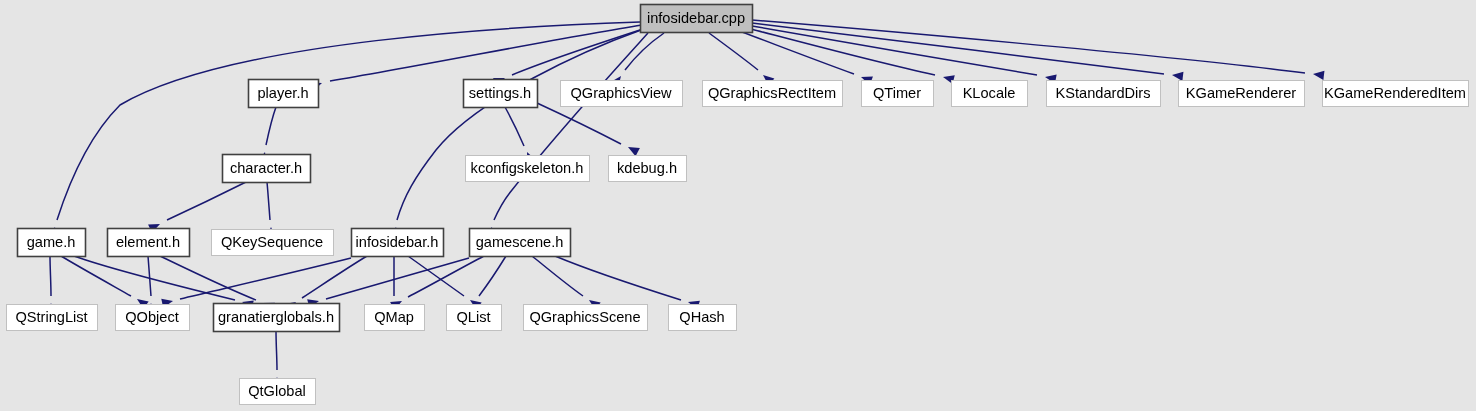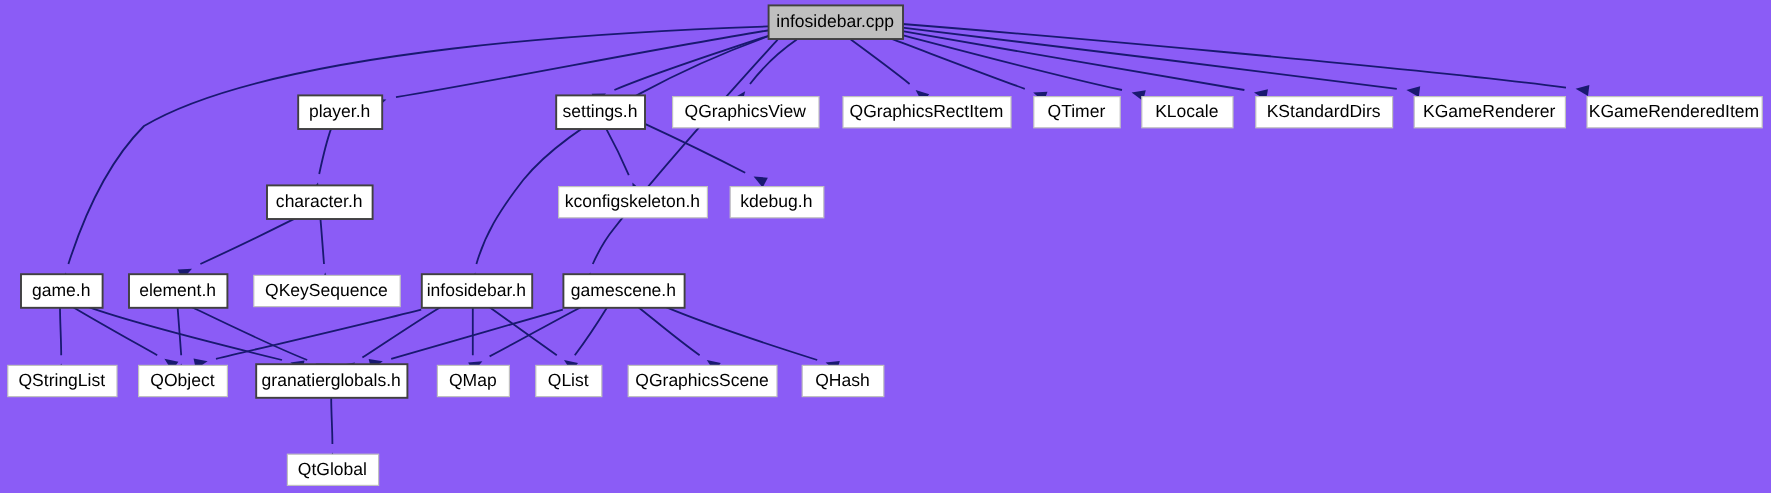--- a/index.html
+++ b/index.html
@@ -4,21 +4,21 @@
 <style>
   html, body {
     margin: 0;
     padding: 0;
     background: #ffffff;
   }
   #graph-root {
     position: relative;
     width: 1476px;
     height: 411px;
-    background: #8b5cf6;
+    background: #e5e5e5;
     font-family: "Liberation Sans", sans-serif;
     overflow: hidden;
   }
   svg#graph-svg {
     position: absolute;
     left: 0;
     top: 0;
     width: 1476px;
     height: 411px;
   }

